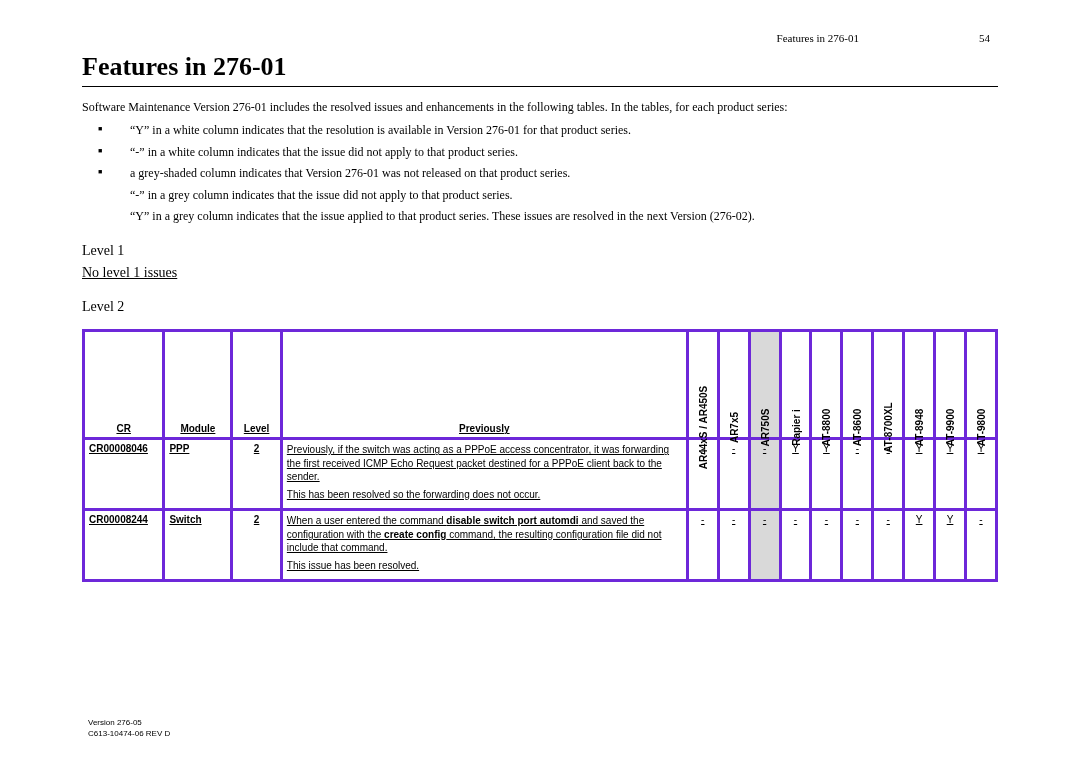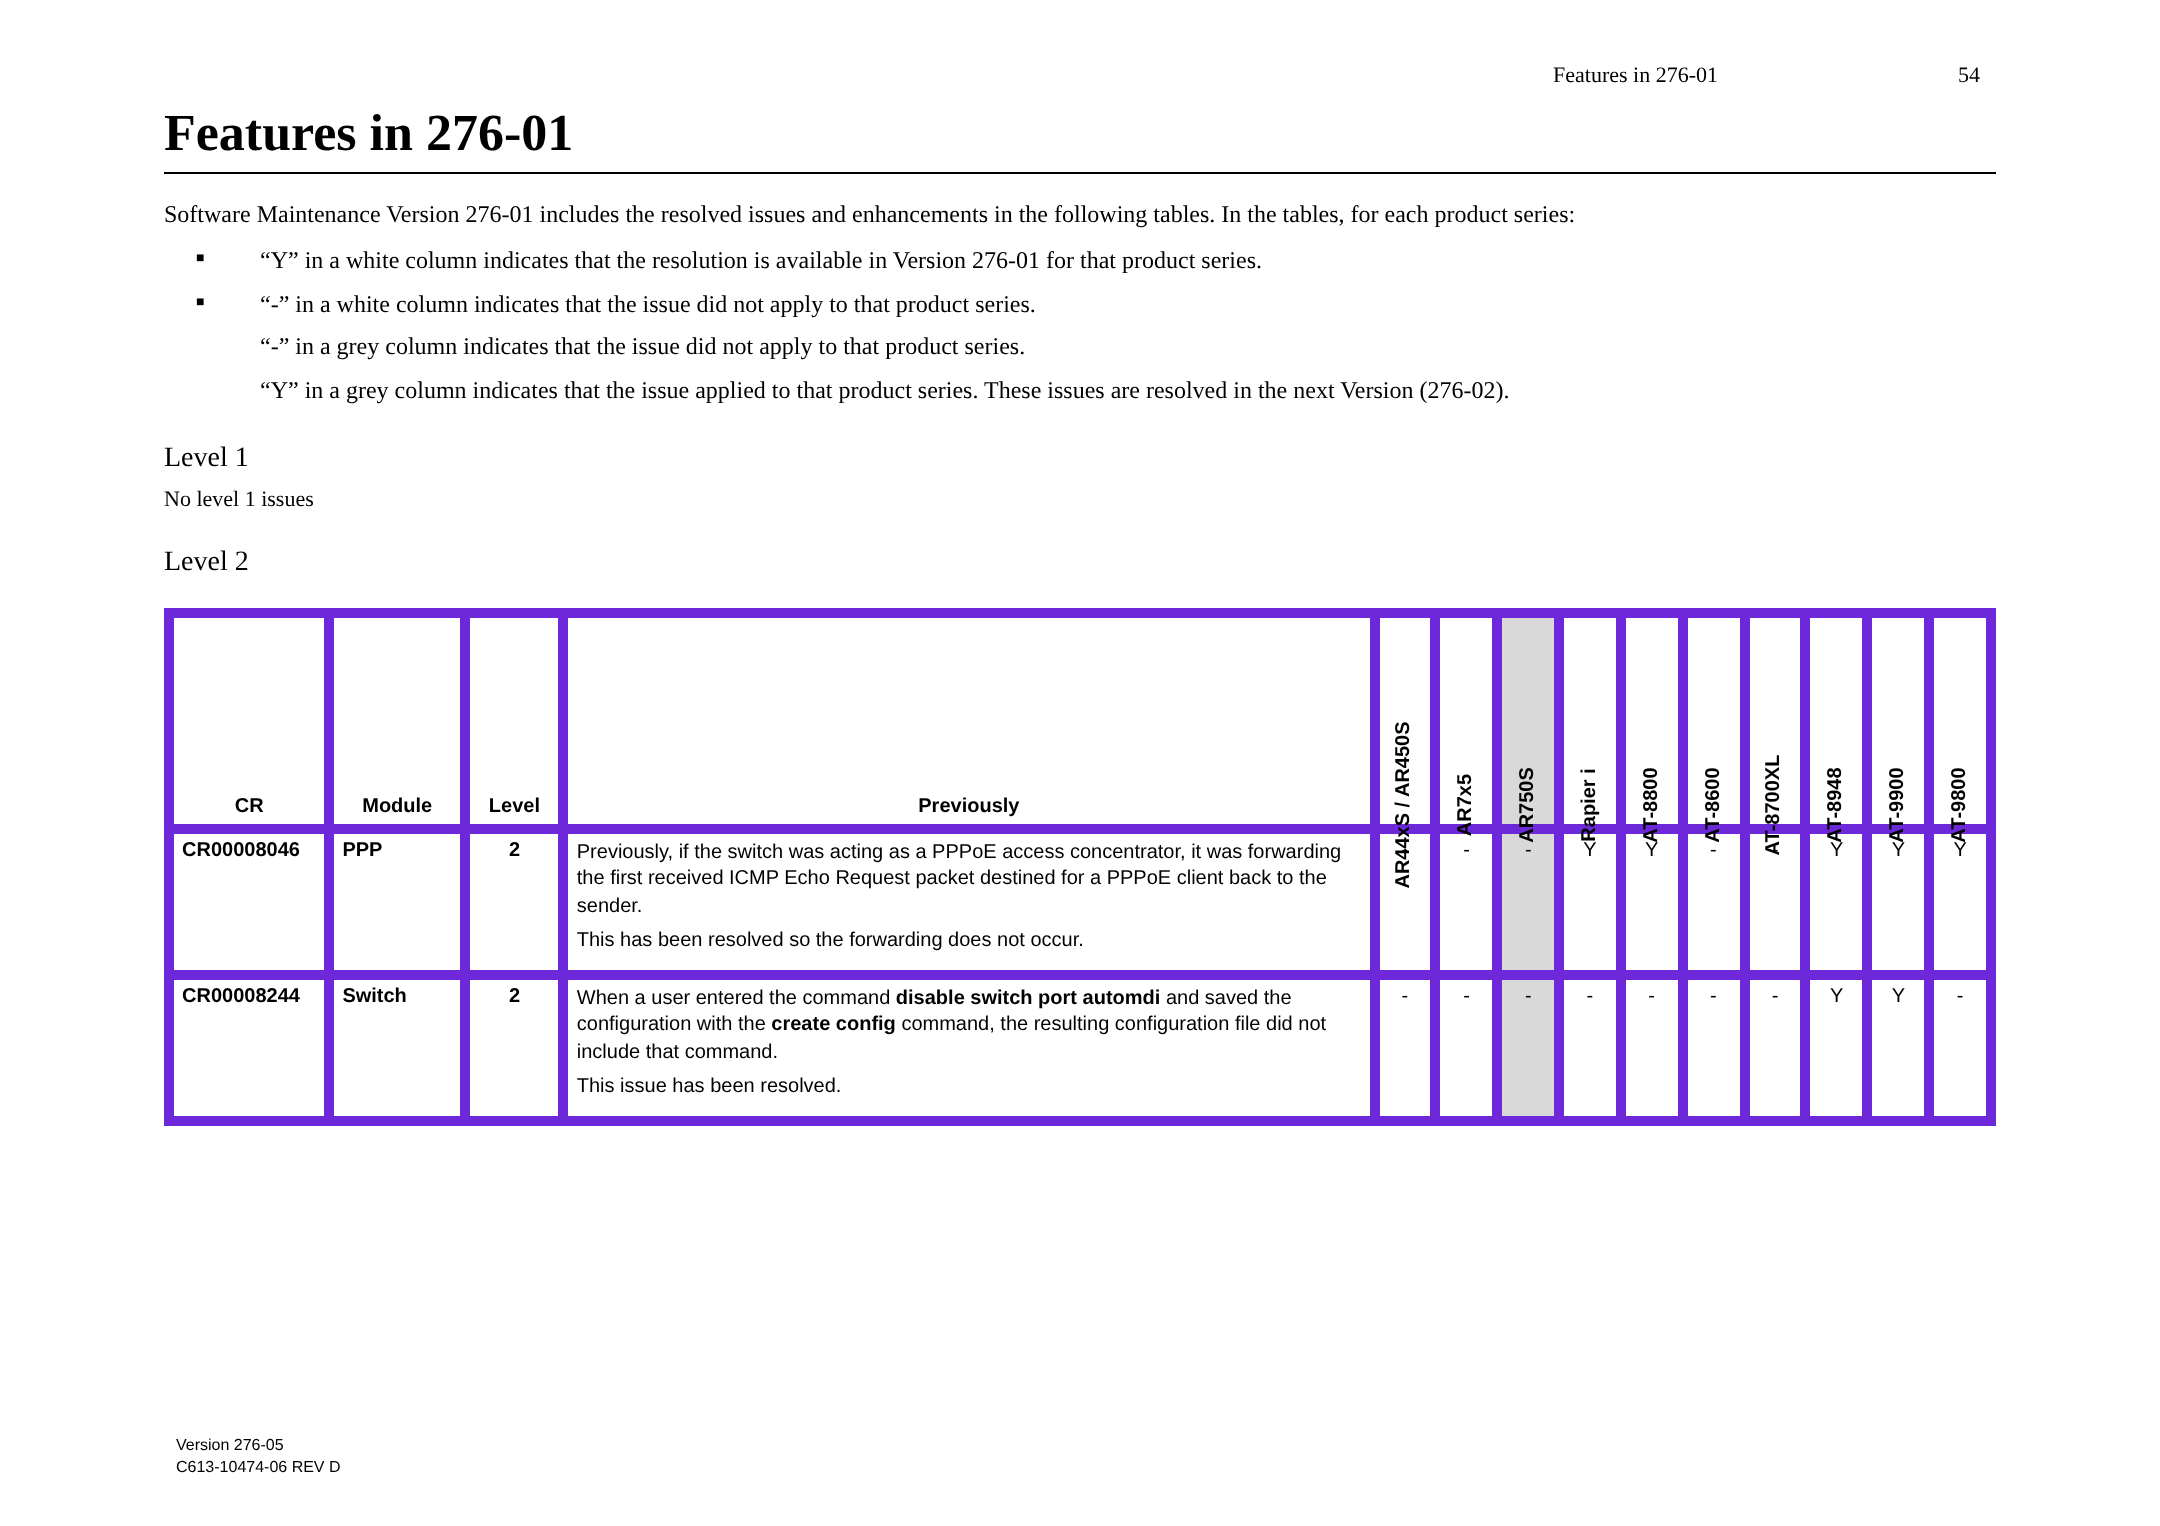--- a/index.html
+++ b/index.html
@@ -68,33 +68,35 @@
     line-height: 1.45;
   }
   .section {
     font-family: "Book Antiqua", Palatino, serif;
     font-size: 14px;
     font-weight: normal;
     margin: 18px 0 6px 0;
   }
   .level1-text {
     font-family: "Book Antiqua", Palatino, serif;
-    font-size: 11px;
+    font-size: 14px;
+    text-decoration: underline;
   }
   table.issues {
     border-collapse: collapse;
     width: 100%;
     margin-top: 14px;
     font-size: 10px;
     font-family: Arial, Helvetica, sans-serif;
   }
   table.issues th, table.issues td {
-    border: 5px solid #6d28d9;
+    border: 3px solid #6d28d9;
     padding: 3px 4px;
     vertical-align: top;
+    text-decoration: underline;
   }
   table.issues th {
     font-weight: bold;
   }
   .col-cr { width: 78px; vertical-align: bottom !important; }
   .col-module { width: 66px; vertical-align: bottom !important; }
   .col-level { width: 48px; vertical-align: bottom !important; text-align: center; }
   .col-desc { width: 394px; vertical-align: bottom !important; text-align: center; }
   .col-prod { width: 30px; text-align: center; }
   .vert {
@@ -139,20 +141,21 @@
   </div>
 
   <div class="title">Features in 276-01</div>
   <hr class="hr">
 
   <div class="intro">Software Maintenance Version 276-01 includes the resolved issues and enhancements in the following tables. In the tables, for each product series:</div>
 
   <ul class="bullets intro">
     <li>“Y” in a white column indicates that the resolution is available in Version 276-01 for that product series.</li>
     <li>“-” in a white column indicates that the issue did not apply to that product series.</li>
+    <li>a grey-shaded column indicates that Version 276-01 was not released on that product series.</li>
   </ul>
   <div class="intro sub">“-” in a grey column indicates that the issue did not apply to that product series.</div>
   <div class="intro sub">“Y” in a grey column indicates that the issue applied to that product series. These issues are resolved in the next Version (276-02).</div>
 
   <div class="section">Level 1</div>
   <div class="level1-text">No level 1 issues</div>
 
   <div class="section">Level 2</div>
 
   <table class="issues">

